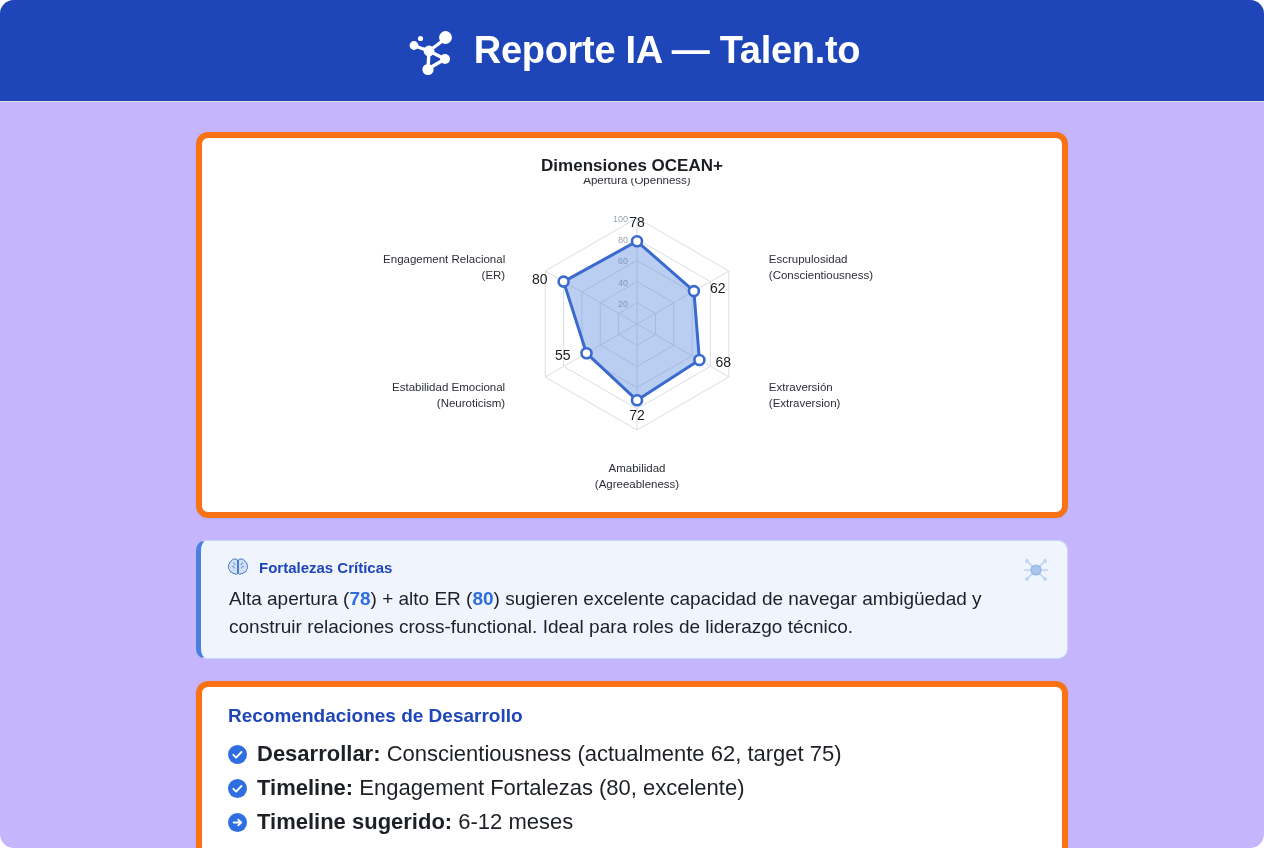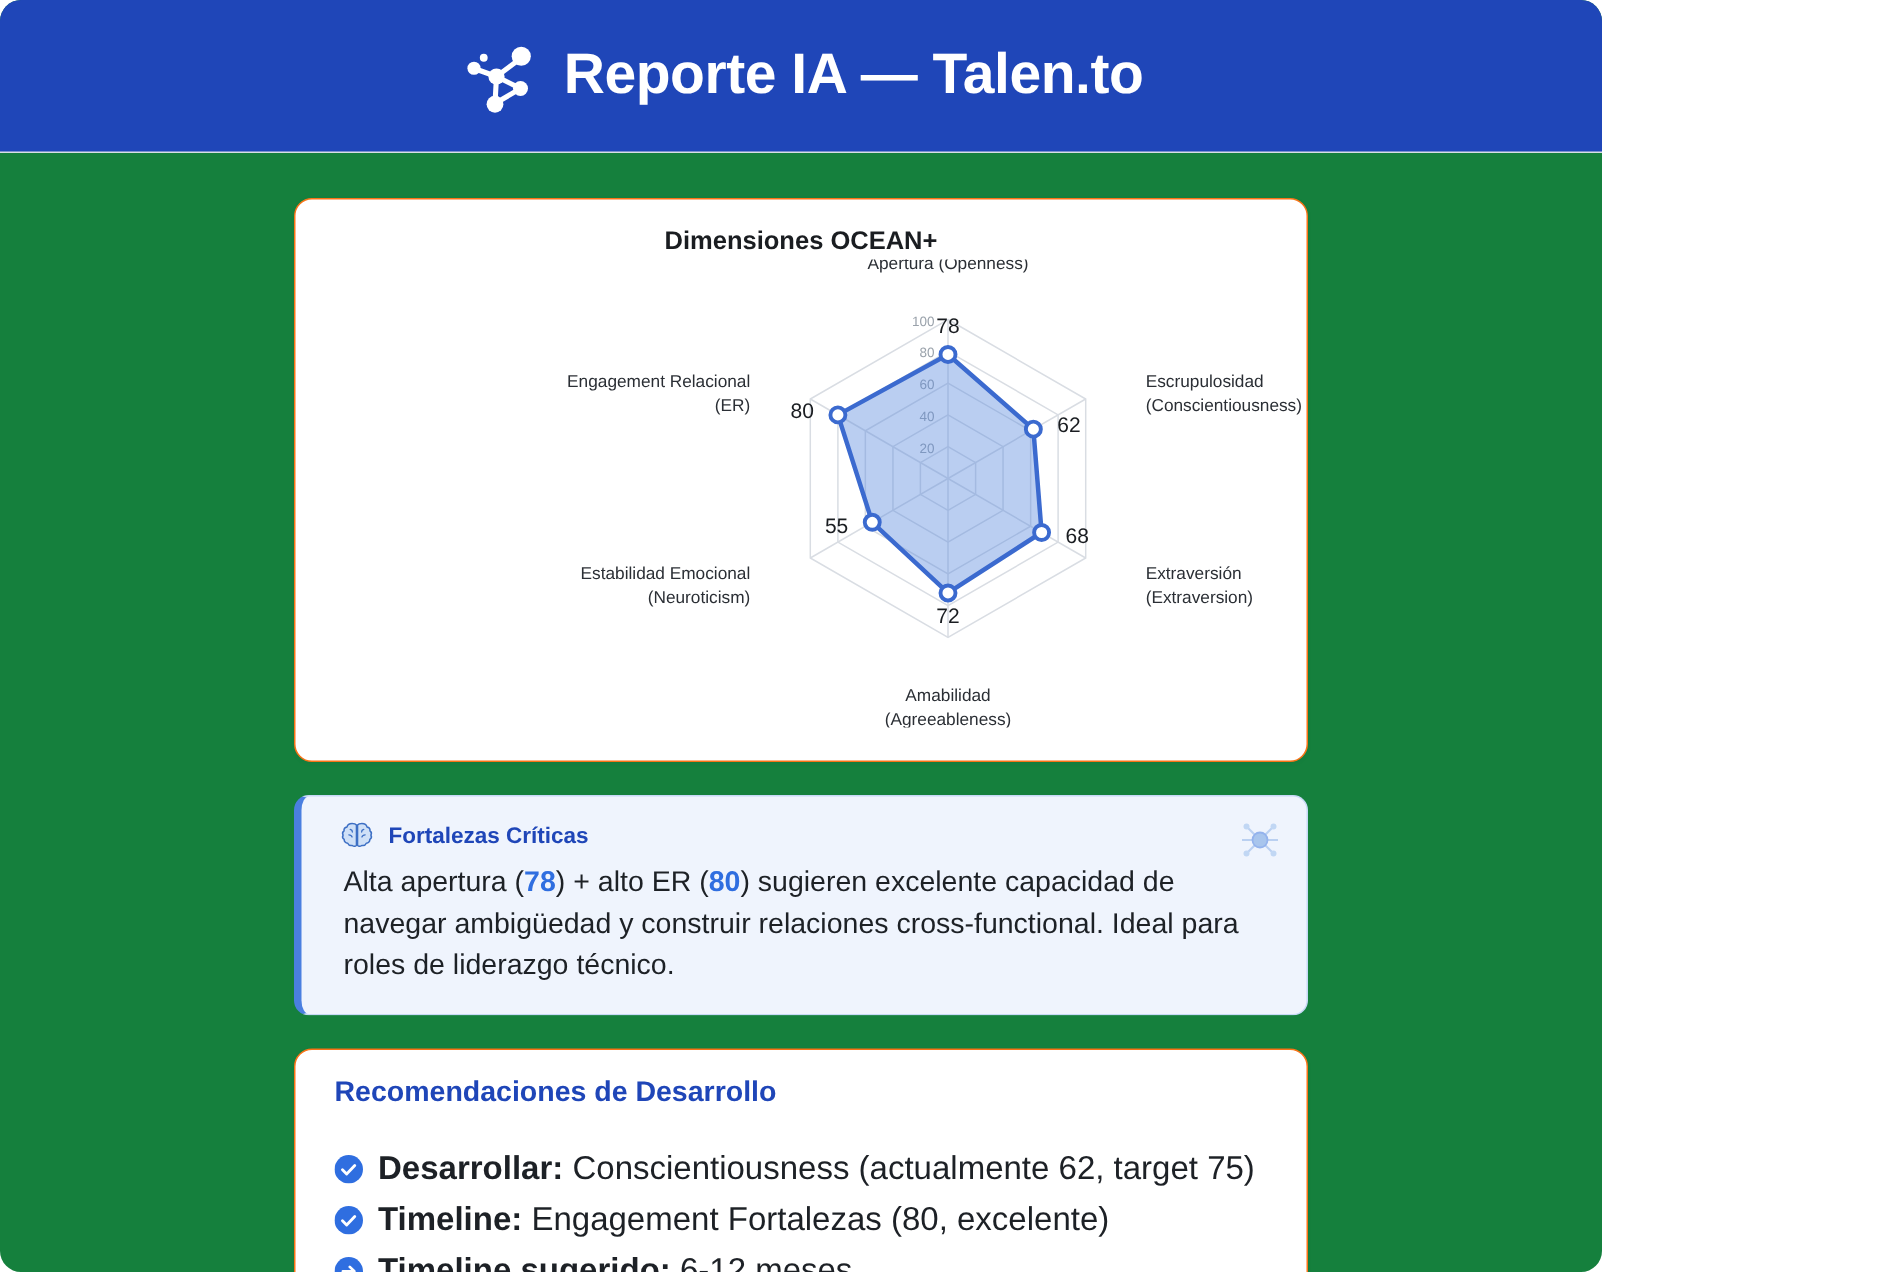--- a/index.html
+++ b/index.html
@@ -3,22 +3,22 @@
 <meta charset="utf-8">
 <style>
   * { box-sizing: border-box; }
   html, body {
     margin: 0; padding: 0;
     width: 1264px; height: 848px;
     background: #ffffff;
     font-family: "Liberation Sans", sans-serif;
   }
   .page {
-    width: 1068px; height: 848px;
-    background: #15803d;
+    width: 1264px; height: 848px;
+    background: #c4b5fd;
     border-radius: 14px;
     overflow: hidden;
     position: relative;
   }
   
   .header {
     height: 102px;
     background: #1f46b8;
     display: flex;
     align-items: center;
@@ -33,21 +33,21 @@
     font-weight: bold;
     letter-spacing: -0.3px;
     white-space: nowrap;
   }
   
   .content {
     padding: 30px 196px 0 196px;
   }
   .card {
     background: #ffffff;
-    border: 1px solid #f97316;
+    border: 6px solid #f97316;
     border-radius: 12px;
     box-shadow: 0 1px 3px rgba(20,40,80,0.05);
   }
   
   .chart-card { padding: 18px 0 12px 0; margin-bottom: 22px; }
   .chart-title {
     text-align: center;
     font-size: 17px;
     font-weight: bold;
     color: #1a1d21;
@@ -90,21 +90,21 @@
     top: 16px; right: 18px;
     width: 26px; height: 26px;
     opacity: 0.55;
   }
   
   .rec-card { padding: 18px 24px 20px 26px; }
   .rec-title {
     color: #1f46b8;
     font-size: 19px;
     font-weight: bold;
-    margin-bottom: 22px;
+    margin-bottom: 10px;
   }
   .rec-list { list-style: none; margin: 0; padding: 0; }
   .rec-item {
     display: flex;
     align-items: baseline;
     gap: 10px;
     font-size: 22px;
     color: #1d2126;
     padding: 4px 0;
   }

